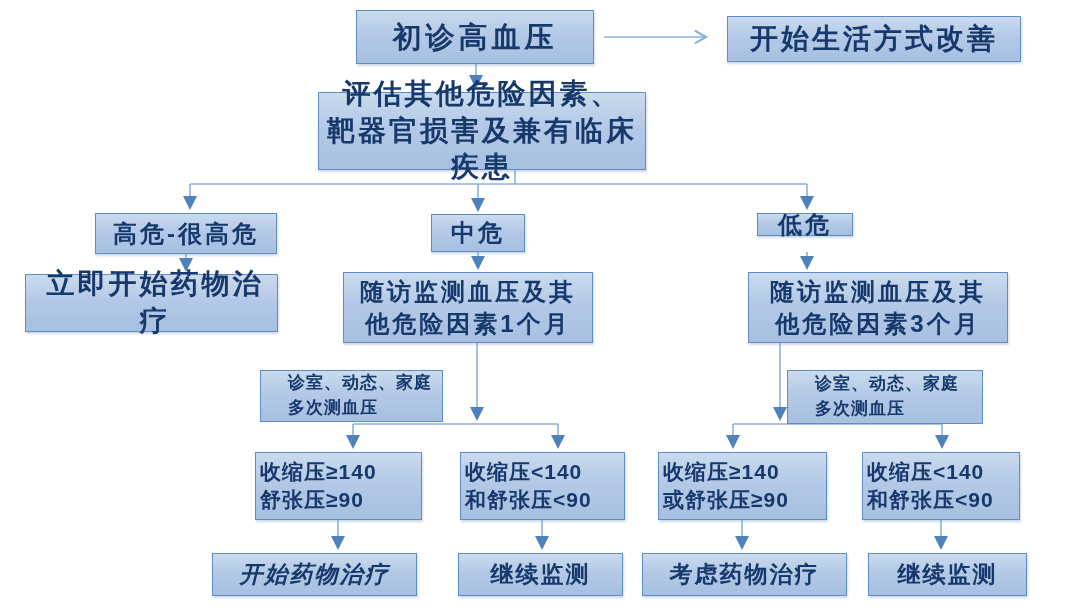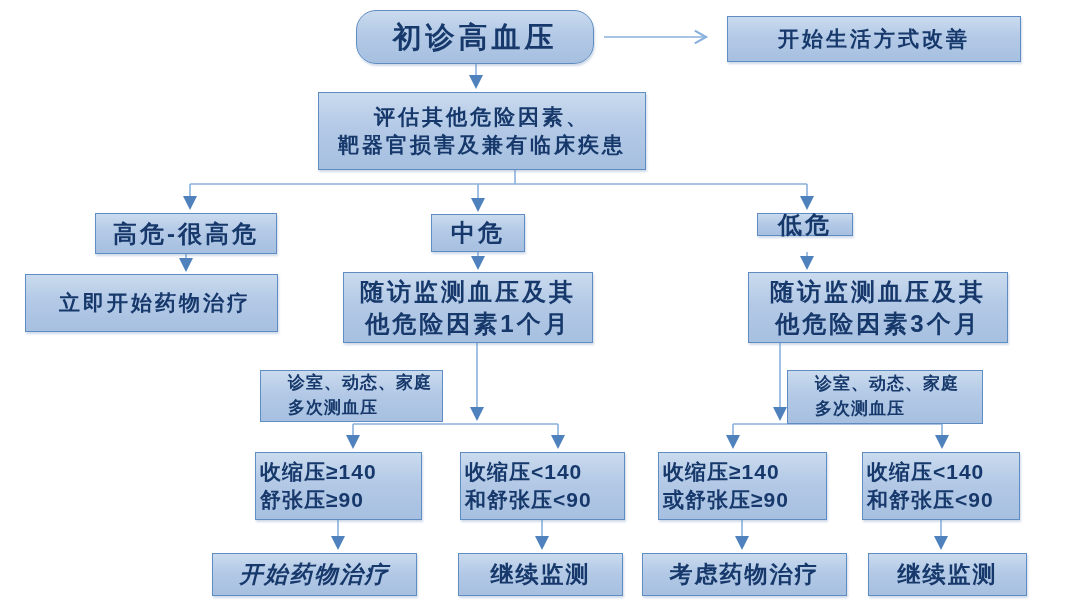--- a/index.html
+++ b/index.html
@@ -13,21 +13,21 @@
     border:1.6px solid #5f8dc3;
     box-shadow:1px 2px 2px rgba(120,150,190,.35);
     display:flex;align-items:center;justify-content:center;
     box-sizing:border-box;
     color:#16386b;
     font-weight:bold;
     text-align:center;
   }
   .node .lbl{white-space:pre-line;line-height:1.32;}
   .f30{font-size:29px;letter-spacing:4px;}
-  .f26{font-size:21px;letter-spacing:3px;}
+  .f26{font-size:28px;letter-spacing:3px;}
   .f24{font-size:24px;letter-spacing:3px;}
   .f22{font-size:23px;letter-spacing:2px;}
   .bp{justify-content:flex-start;text-align:left;padding-left:4px;font-size:21px;letter-spacing:1px;}
   .note{
     justify-content:flex-start;text-align:left;padding-left:27px;
     font-size:17px;font-weight:600;letter-spacing:1px;
     box-shadow:none;border-width:1.4px;margin-top:16px;
   }
   .note .lbl{line-height:1.45;}
   svg.wires{position:absolute;left:0;top:0;pointer-events:none;}
@@ -72,21 +72,21 @@
       <line x1="733" y1="424" x2="733" y2="445" marker-end="url(#tri)"></line>
       <line x1="942" y1="424" x2="942" y2="445" marker-end="url(#tri)"></line>
 
       <line x1="338" y1="520" x2="338" y2="546" marker-end="url(#tri)"></line>
       <line x1="542" y1="520" x2="542" y2="546" marker-end="url(#tri)"></line>
       <line x1="742" y1="520" x2="742" y2="546" marker-end="url(#tri)"></line>
       <line x1="941" y1="520" x2="941" y2="546" marker-end="url(#tri)"></line>
     </g>
   </svg>
 
-  <div class="node f30" style="left:356px;top:10px;width:238px;height:54px;border-radius:20px;">
+  <div class="node f30" style="left:356px;top:10px;width:238px;height:54px;">
     <span class="lbl">初诊高血压</span>
   </div>
 
   <div class="node f26" style="left:727px;top:16px;width:294px;height:46px;">
     <span class="lbl">开始生活方式改善</span>
   </div>
 
   <div class="node f26" style="left:318px;top:92px;width:328px;height:78px;">
     <span class="lbl">评估其他危险因素、
 靶器官损害及兼有临床疾患</span>

